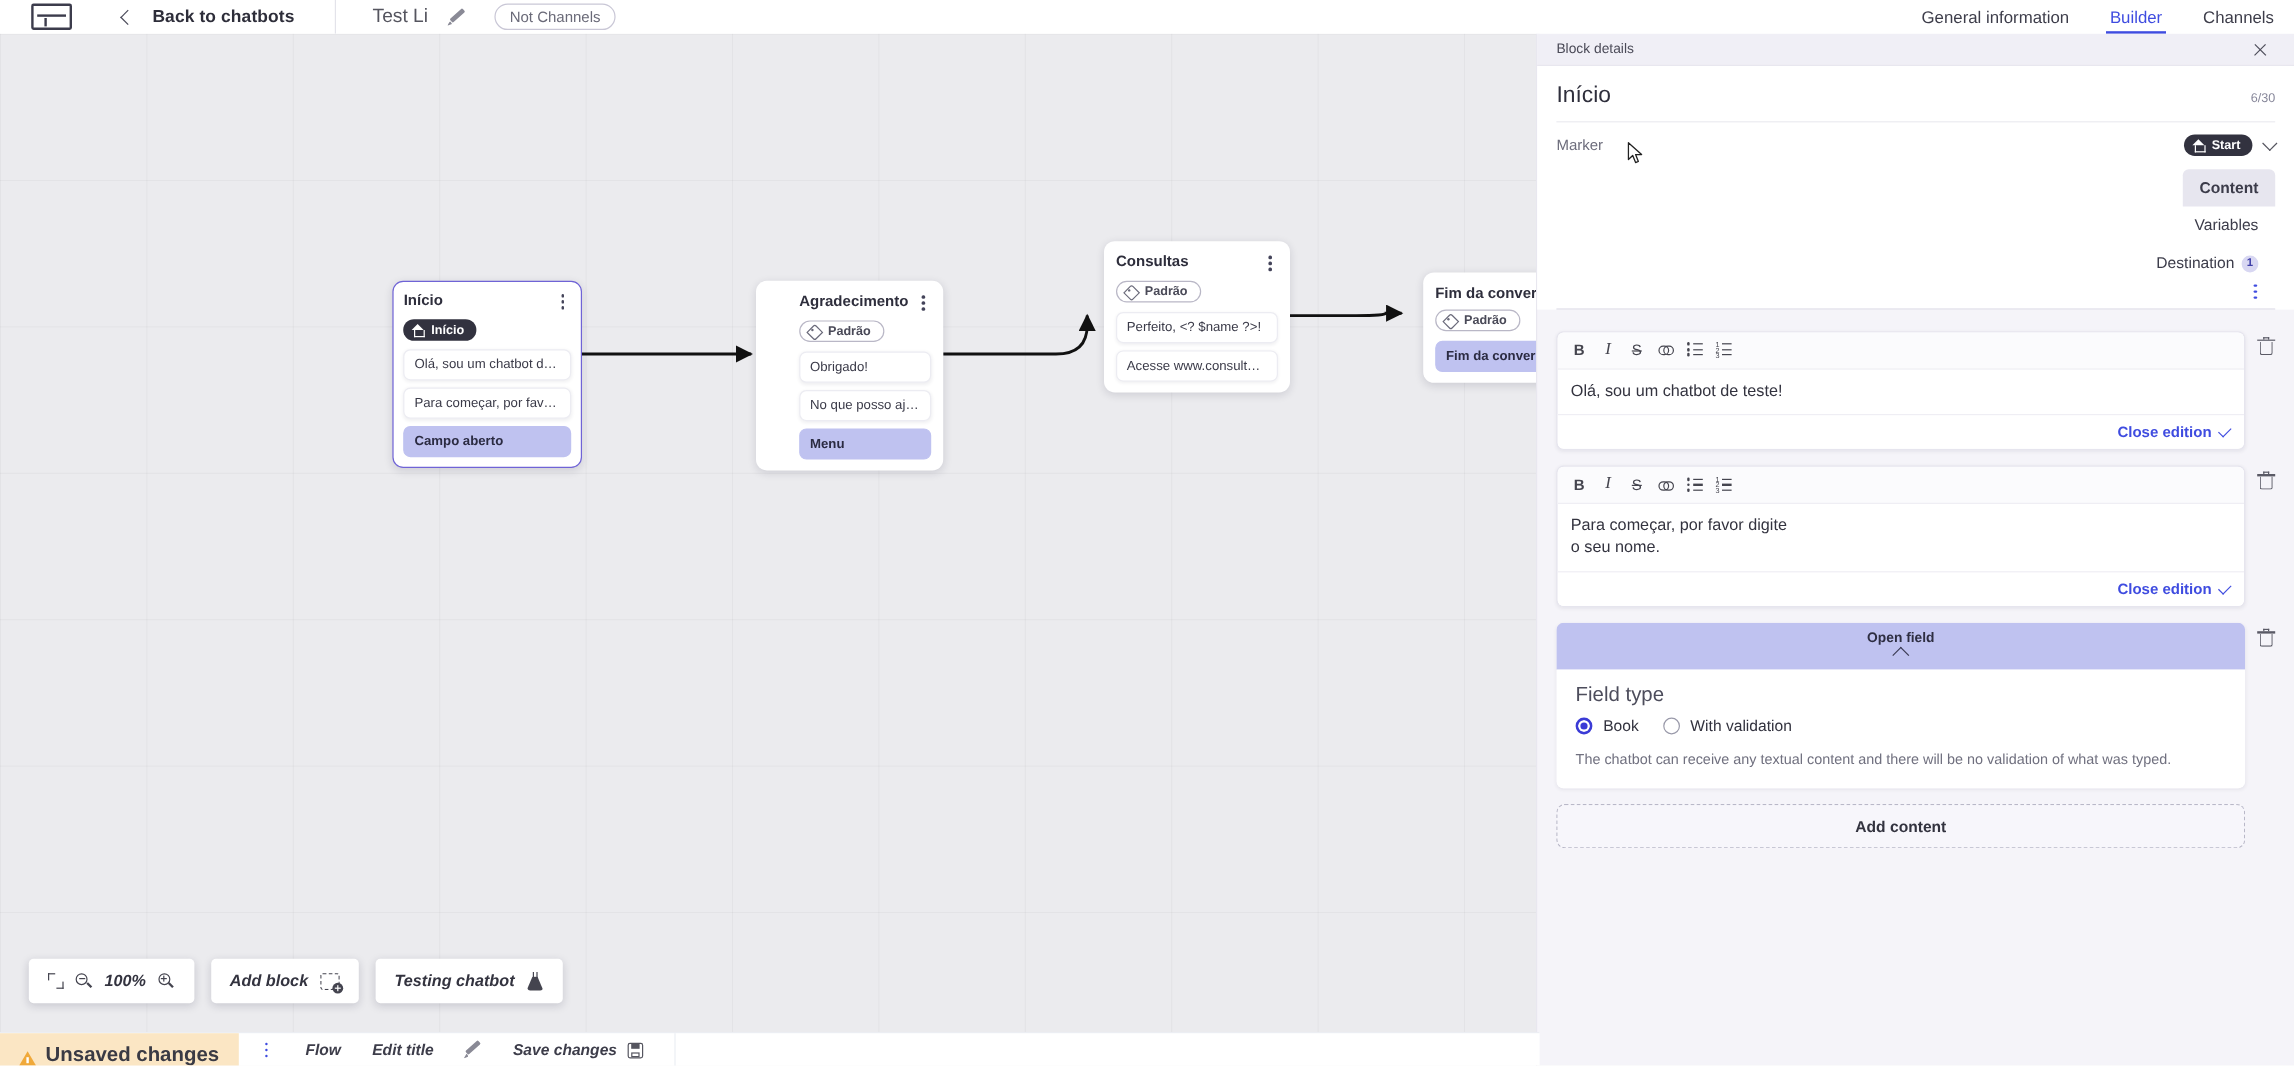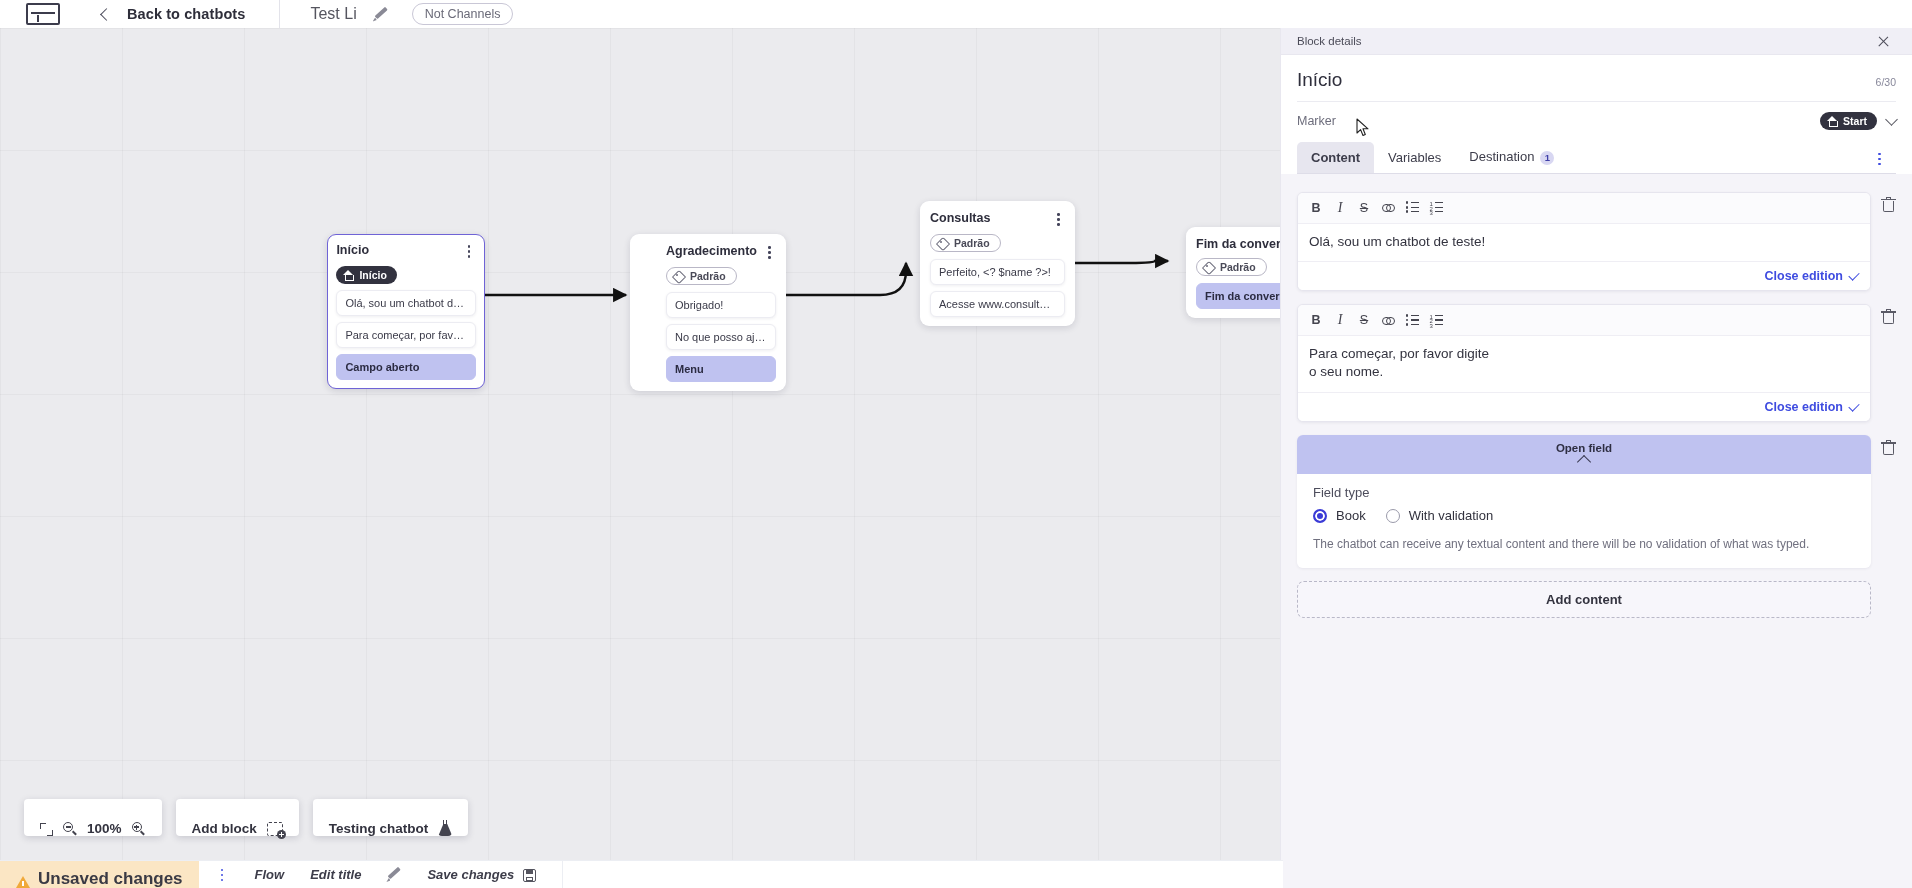--- a/index.html
+++ b/index.html
@@ -125,22 +125,22 @@
   }
   .row.hl {
     background:#bfc2f0; border-color:#bfc2f0; font-weight:bold; color:#2b2b42;
     box-shadow:none;
   }
 
   
   .fbar { position:absolute; bottom:24px; left:24px; display:flex; gap:14px; z-index:20;}
   .fbtn {
     background:#fff; border-radius:4px; box-shadow:0 2px 7px rgba(30,30,60,.17);
-    height:37px; display:flex; align-items:flex-end; gap:10px; padding:0 16px;
-    font-size:13.5px; color:#33333f; font-weight:bold; cursor:pointer;
+    height:37px; display:flex; align-items:center; gap:10px; padding:0 16px;
+    font-size:13.5px; color:#33333f; font-weight:bold; cursor:pointer;font-style:italic;
   }
   .ic-expand{width:13px;height:13px;position:relative;flex:none;}
   .ic-expand:before,.ic-expand:after{content:"";position:absolute;width:5px;height:5px;}
   .ic-expand:before{left:0;top:0;border-left:1.7px solid #44444f;border-top:1.7px solid #44444f;
       box-shadow:8px 8px 0 -1.7px transparent;}
   .ic-expand:after{right:0;bottom:0;border-right:1.7px solid #44444f;border-bottom:1.7px solid #44444f;}
   .ic-zoom{width:14px;height:14px;position:relative;flex:none;}
   .ic-zoom .c{position:absolute;left:0;top:0;width:10px;height:10px;border:1.7px solid #44444f;border-radius:50%;}
   .ic-zoom .h{position:absolute;left:8.5px;top:9.5px;width:5px;height:1.7px;background:#44444f;transform:rotate(45deg);}
   .ic-zoom .m{position:absolute;left:2.5px;top:4.2px;width:5px;height:1.6px;background:#44444f;}
@@ -201,21 +201,21 @@
   .blk-title-row{display:flex;align-items:baseline;justify-content:space-between;padding:14px 0 10px 0;}
   .blk-title{font-size:19px;color:#2f2f3c;}
   .blk-count{font-size:10.5px;color:#87879a;}
   .hr{height:1px;background:#ebebf1;}
   .marker-row{display:flex;align-items:center;justify-content:space-between;padding:10px 0 11px 0;}
   .marker-lbl{font-size:12.5px;color:#6d6d7c;}
   .marker-right{display:flex;align-items:center;gap:10px;}
   .chev-d{width:9px;height:9px;border-left:1.6px solid #55555f;border-bottom:1.6px solid #55555f;
      transform:rotate(-45deg);margin-top:-4px;flex:none;cursor:pointer;}
 
-  .tabs{display:flex;align-items:flex-end;position:relative;border-bottom:1px solid #dedde8;}
+  .tabs{display:flex;align-items:flex-end;position:relative;border-bottom:1px solid #dedde8;flex-direction:column;}
   .tab{font-size:13px;color:#3c3c4a;padding:8px 14px;cursor:pointer;position:relative;white-space:nowrap;}
   .tab.active{background:#e7e6ef;border-radius:5px 5px 0 0;font-weight:bold;}
   .tab .cnt{display:inline-flex;align-items:center;justify-content:center;margin-left:6px;
      background:#d8d7f2;color:#3f3fa8;border-radius:50%;width:14px;height:14px;font-size:9.5px;
      font-weight:bold; vertical-align:middle;}
   .tabs-right{margin-left:auto;padding:0 10px 6px 0;}
 
   .panel-scroll{flex:1;overflow:auto;padding:18px 16px 16px 16px;}
 
   .card-wrap{display:flex;align-items:flex-start;gap:10px;margin-bottom:13px;}
@@ -255,21 +255,21 @@
   .ic-trash .hd{position:absolute;left:5px;top:0;width:5px;height:2px;border:1.3px solid #5a5a66;border-bottom:none;}
   .ic-trash .bd{position:absolute;left:2px;top:4px;width:11px;height:11px;border:1.4px solid #5a5a66;
      border-top:none;border-radius:0 0 2px 2px;}
 
   .of-card{flex:1;border-radius:6px;overflow:hidden;box-shadow:0 1px 3px rgba(40,40,70,.07);}
   .of-head{background:#bfc2f0;padding:7px 11px;display:flex;align-items:center;justify-content:space-between;flex-direction:column;}
   .of-head .t{font-size:11.5px;color:#2e2e42;font-weight:bold;}
   .chev-u{width:10px;height:10px;border-left:1.7px solid #3a3a52;border-top:1.7px solid #3a3a52;
      transform:rotate(45deg);margin-top:3px;flex:none;cursor:pointer;}
   .of-body{background:#fff;padding:11px 16px 15px 16px;}
-  .of-lbl{font-size:13px;color:#4d4d5c;margin-bottom:8px;}
+  .of-lbl{font-size:17px;color:#4d4d5c;margin-bottom:8px;}
   .radios{display:flex;align-items:center;gap:20px;margin-bottom:12px;}
   .radio{display:flex;align-items:center;gap:9px;cursor:pointer;}
   .rd{width:14px;height:14px;border-radius:50%;border:1.6px solid #9a9aaa;background:#fff;flex:none;}
   .rd.on{border:2.5px solid #3b3bd6;background:#3b3bd6;box-shadow:inset 0 0 0 2px #fff;}
   .radio span{font-size:13px;color:#32323e;}
   .of-desc{font-size:12px;color:#70707f;line-height:1.5;}
 
   .addbtn{
     margin-top:5px; border:1.5px dashed #b9b8c8; border-radius:7px;
     height:37px; display:flex; align-items:center; justify-content:center;
@@ -284,20 +284,25 @@
 
 <div class="topbar">
   <div class="logo-box"></div>
   <div class="back-chev"></div>
   <div class="back-label">Back to chatbots</div>
   <div class="vdiv"></div>
   <div class="bot-title">Test Li</div>
   <div class="pencil-ic"></div>
   <div class="pub-pill">Not Channels</div>
 
+  <div class="topnav">
+    <div class="topnav-item">General information</div>
+    <div class="topnav-item active">Builder</div>
+    <div class="topnav-item">Channels</div>
+  </div>
 </div>
 
 <div class="canvas">
 
   <svg class="edges" width="1283" height="832">
     <defs>
       <marker id="ah" markerWidth="7" markerHeight="7" refX="5.4" refY="3" orient="auto">
         <path d="M0,0 L6,3 L0,6 z" fill="#111"></path>
       </marker>
     </defs>

